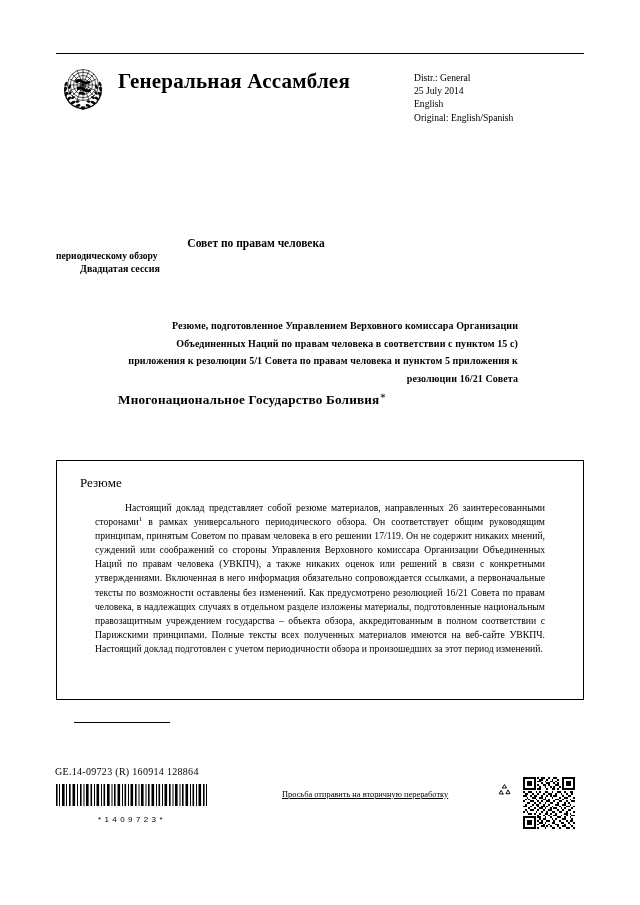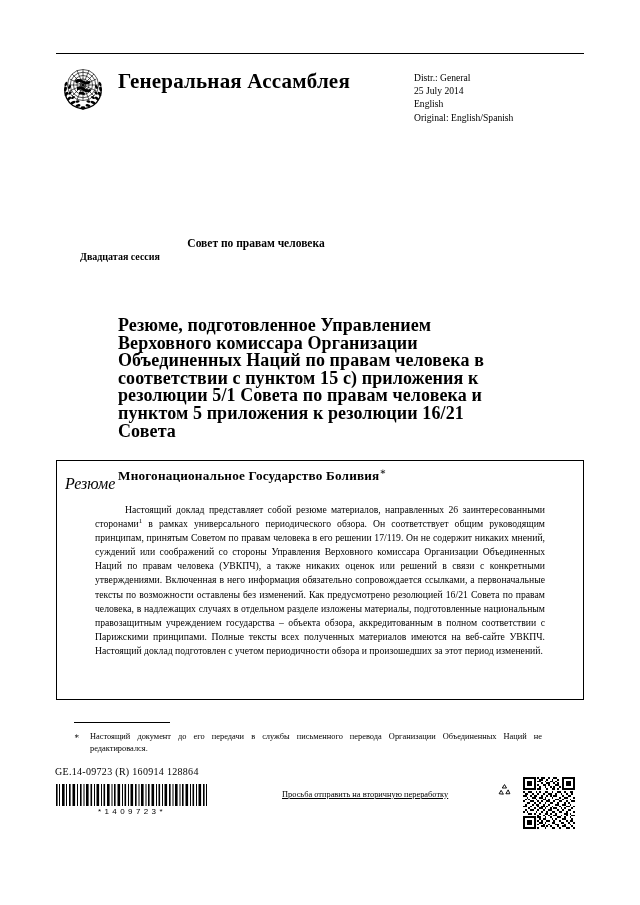--- a/index.html
+++ b/index.html
@@ -106,52 +106,51 @@
   }
 
   
   .title-block {
     position: absolute;
     left: 118px;
     top: 317px;
     width: 400px;
   }
   .doc-title {
-    font-size: 18px;
+    font-size: 10px;
     font-weight: bold;
     line-height: 17.6px;
     letter-spacing: 0.1px;
+    text-align: right;
   }
   .country-title {
     font-size: 13.2px;
     font-weight: bold;
     line-height: 17.6px;
-    margin-top: 23px;
     letter-spacing: 0.2px;
   }
   .country-title .star {
     font-weight: normal;
     font-size: 10px;
     vertical-align: super;
   }
 
   
   .summary-box {
     position: absolute;
     left: 56px;
     top: 460px;
     width: 528px;
     height: 240px;
     border: 1px solid #000;
     box-sizing: border-box;
   }
   .summary-heading {
-    font-style: italic;
-    font-size: 16px;
-    margin: 14px 0 0 8px;
+    font-size: 13px;
+    margin: 14px 0 0 23px;
   }
   .summary-body {
     margin: 10px 38px 0 38px;
     font-size: 9.7px;
     line-height: 14.1px;
     text-align: justify;
     text-justify: inter-word;
     text-indent: 30px;
     hyphens: manual;
   }
@@ -207,21 +206,21 @@
   .barcode {
     display: block;
     width: 154px;
     height: 22px;
   }
   .barcode-digits {
     font-family: "Liberation Sans", "DejaVu Sans", sans-serif;
     font-size: 8px;
     letter-spacing: 3.4px;
     text-align: center;
-    margin-top: 1px;
+    margin-top: 9px;
   }
   .recycle-note {
     position: absolute;
     left: 282px;
     top: 790px;
     font-size: 8.4px;
     white-space: nowrap;
     text-decoration: underline;
   }
   .recycle-icon {
@@ -307,37 +306,35 @@
         <div>Distr.: General</div>
         <div>25 July 2014</div>
         <div>English</div>
         <div>Original: English/Spanish</div>
       </div>
     </div>
   </div>
 
   <div class="council">
     <div class="council-l1">Совет по правам человека</div>
+    <div class="council-l2">периодическому обзору</div>
     <div class="council-l3">Двадцатая сессия</div>
   </div>
 
   <div class="title-block">
     <div class="doc-title">Резюме, подготовленное Управлением Верховного комиссара Организации Объединенных Наций по правам человека в соответствии с пунктом 15 c) приложения к резолюции 5/1 Совета по правам человека и пунктом 5 приложения к резолюции 16/21 Совета</div>
     <div class="country-title"><span>Многонациональное Государство Боливия</span><span class="star">∗</span></div>
   </div>
 
   <div class="summary-box">
     <div class="summary-heading">Резюме</div>
     <div class="summary-body"><span>Настоящий доклад представляет собой резюме материалов, направленных 26 заинтересованными сторонами</span><sup>1</sup><span> в рамках универсального периодического обзора. Он соответствует общим руководящим принципам, принятым Советом по правам человека в его решении 17/119. Он не содержит никаких мнений, суждений или соображений со стороны Управления Верховного комиссара Организации Объединенных Наций по правам человека (УВКПЧ), а также никаких оценок или решений в связи с конкретными утверждениями. Включенная в него информация обязательно сопровождается ссылками, а первоначальные тексты по возможности оставлены без изменений. Как предусмотрено резолюцией 16/21 Совета по правам человека, в надлежащих случаях в отдельном разделе изложены материалы, подготовленные национальным правозащитным учреждением государства – объекта обзора, аккредитованным в полном соответствии с Парижскими принципами. Полные тексты всех полученных материалов имеются на веб-сайте УВКПЧ. Настоящий доклад подготовлен с учетом периодичности обзора и произошедших за этот период изменений.</span></div>
   </div>
 
   <div class="footnote-rule"></div>
-  <div class="footnote">
-    <span class="fn-mark">∗</span><span class="fn-text">Настоящий документ до его передачи в службы письменного перевода Организации Объединенных Наций не редактировался.</span>
-  </div>
 
   <div class="job-number">GE.14-09723  (R)  160914  128864</div>
 
   <div class="barcode-wrap">
     <svg class="barcode" viewBox="0 0 154 22" preserveAspectRatio="none">
       <g fill="#000">
         <rect x="1" y="0" width="1.6" height="22"></rect>
           <rect x="4" y="0" width="1" height="22"></rect>
         <rect x="7" y="0" width="2.6" height="22"></rect>
           <rect x="11" y="0" width="1" height="22"></rect>

